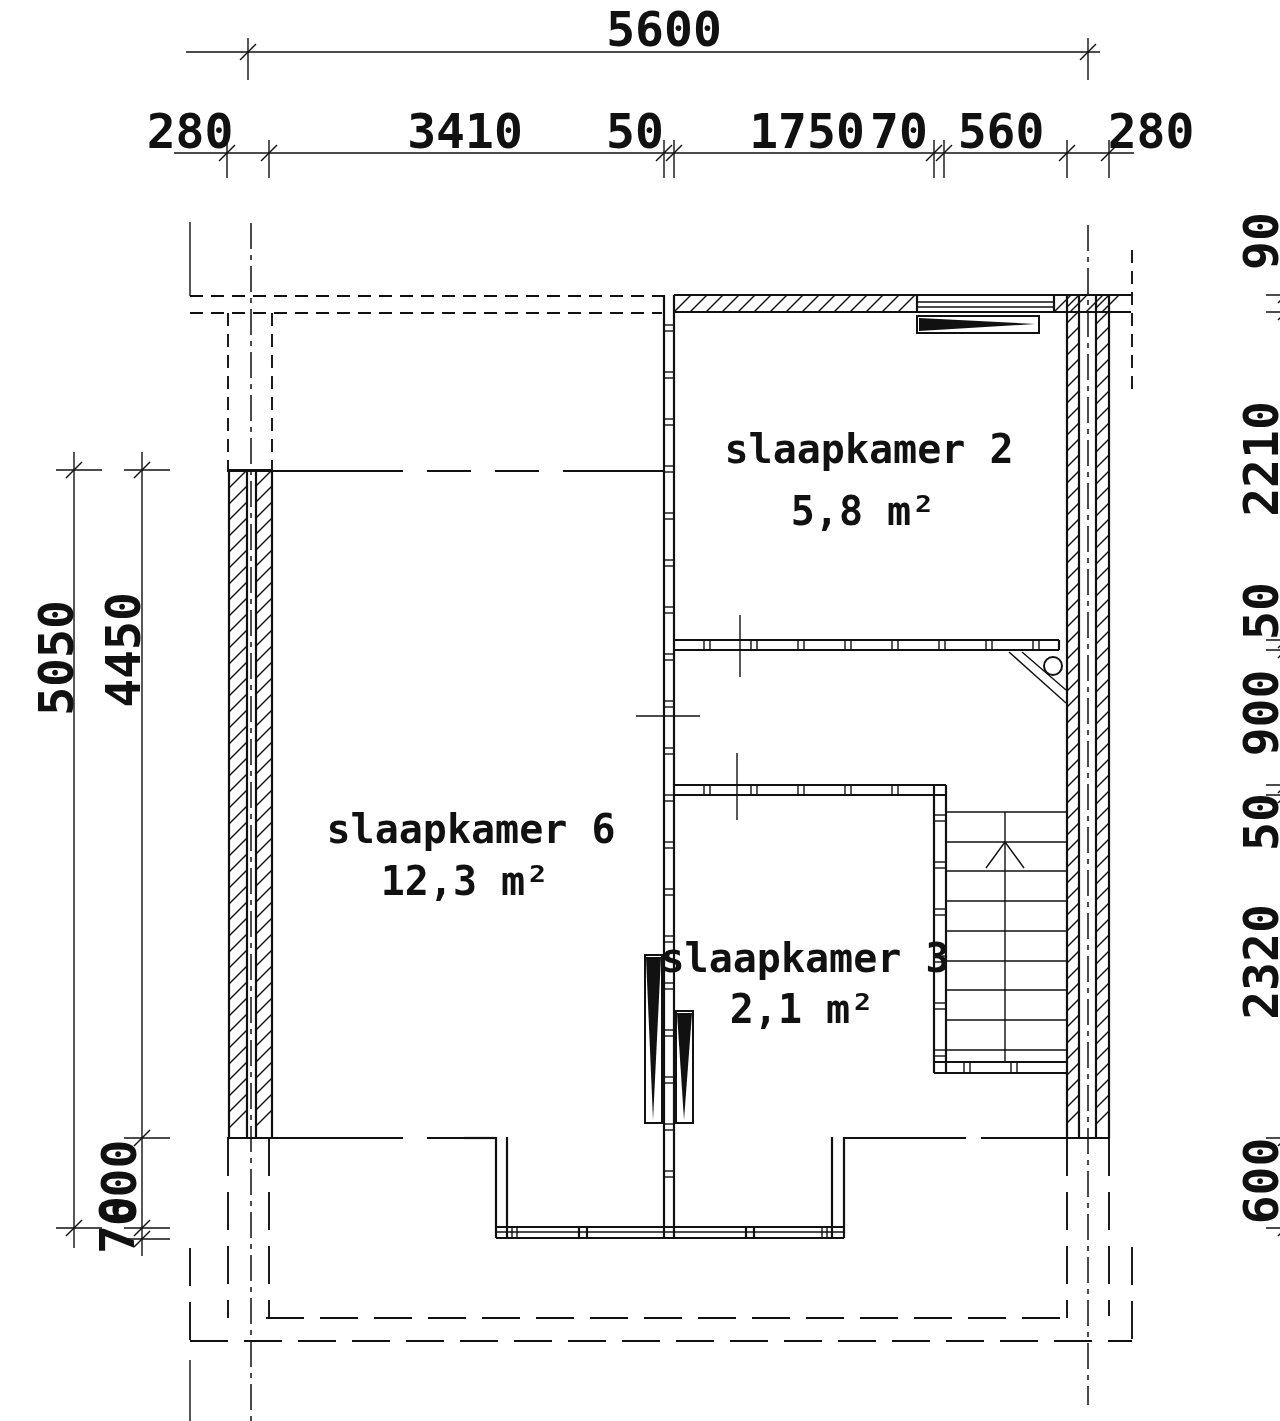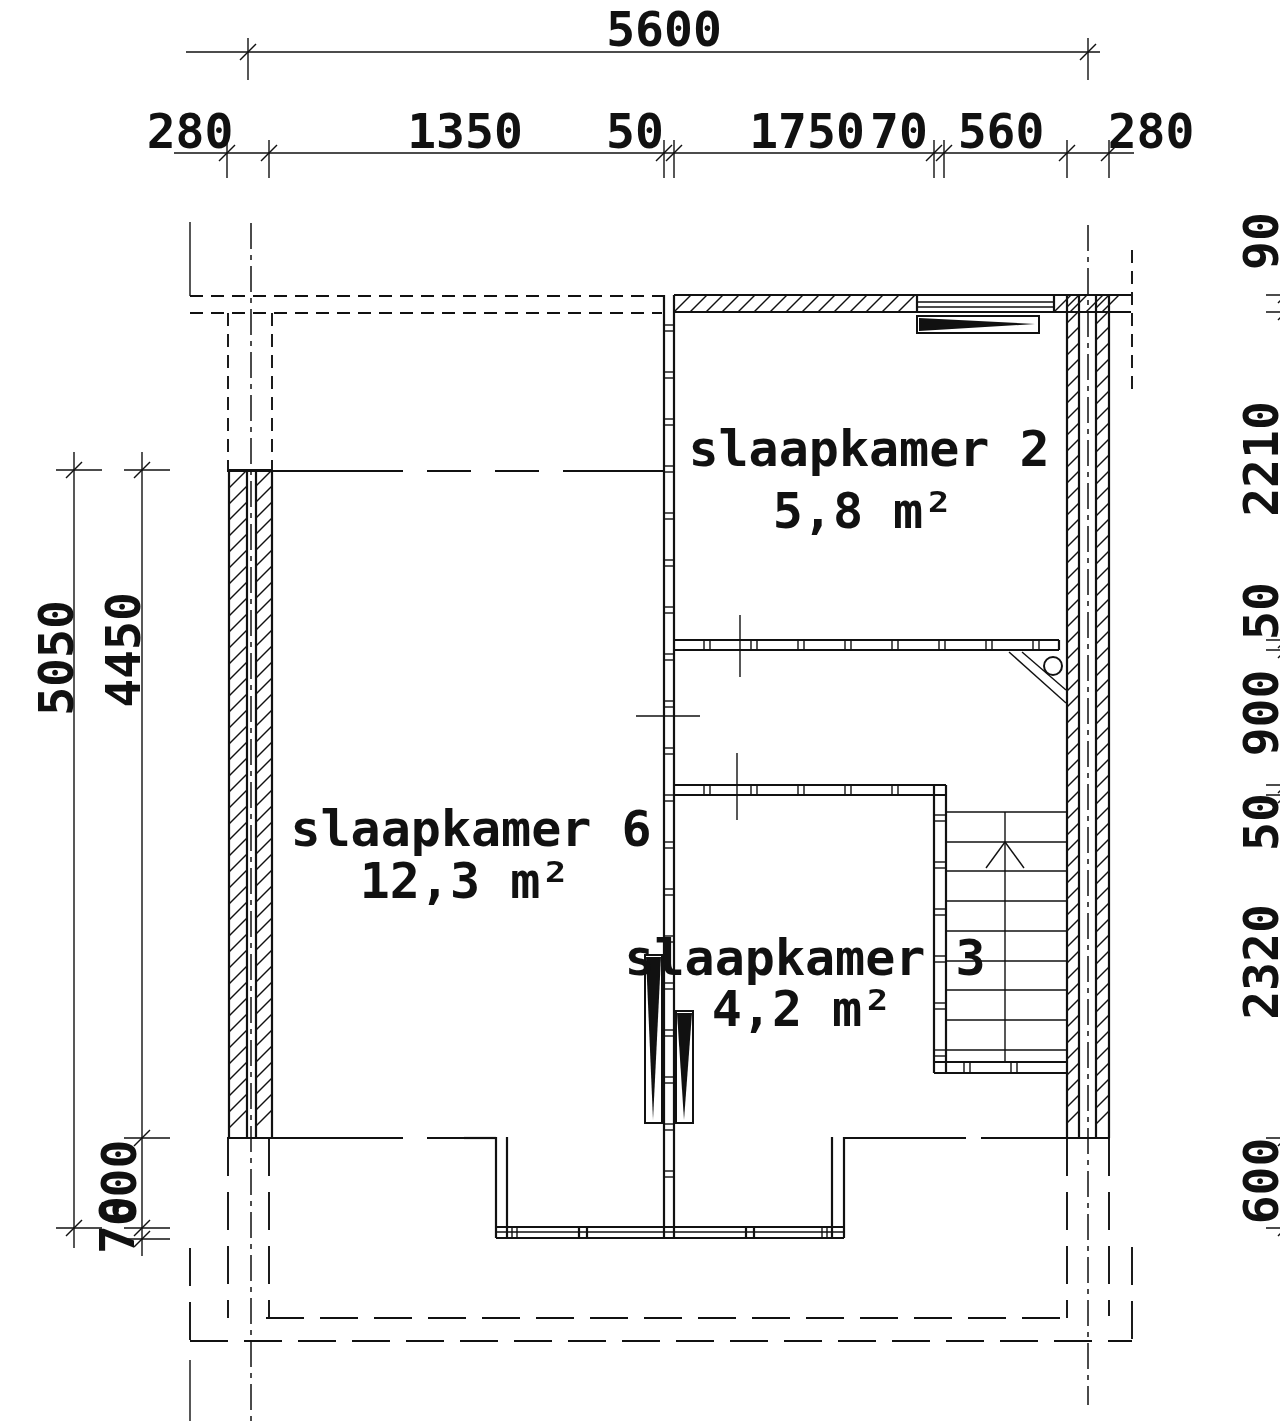--- a/index.html
+++ b/index.html
@@ -10,21 +10,21 @@
   .t {stroke:#111;stroke-width:1.4;fill:none;}
   .d {stroke:#111;stroke-width:1.9;fill:none;stroke-dasharray:13 8;}
   .d2{stroke:#111;stroke-width:1.9;fill:none;stroke-dasharray:38 16;}
   .D {stroke:#111;stroke-width:2.2;fill:none;stroke-dasharray:44 24;}
   .c {stroke:#111;stroke-width:1.5;fill:none;stroke-dasharray:26 6 5 6;}
   .r {stroke:#111;stroke-width:2;fill:none;}
   .f {fill:#111;stroke:none;}
   .lbl{position:absolute;font-weight:bold;font-size:48px;color:#111;white-space:nowrap;
        transform:translate(-50%,-50%);line-height:1;}
   .rot{transform:translate(-50%,-50%) rotate(-90deg);}
-  .room{font-size:50px;}
+  .room{font-size:40px;}
 </style>
 </head>
 <body>
 
 <div id="plan-wrap">
   <svg width="1280" height="1421" viewBox="0 0 1280 1421">
       <line x1="650" y1="295" x2="1107" y2="295" class="s"></line>
       <line x1="650" y1="312" x2="1107" y2="312" class="s"></line>
       <line x1="893" y1="295" x2="893" y2="312" class="s"></line>
       <line x1="1030" y1="295" x2="1030" y2="312" class="s"></line>
@@ -452,21 +452,21 @@
       <rect x="621" y="955" width="17" height="168" class="r"></rect>
       <rect x="652" y="1011" width="17" height="112" class="r"></rect>
       <polygon points="895,318 895,331 1011,324" class="f"></polygon>
       <polygon points="622,957 637,957 629,1120" class="f"></polygon>
       <polygon points="653,1013 668,1013 660,1120" class="f"></polygon>
       <circle cx="1029" cy="666" r="9" class="r"></circle>
     </svg>
 
   <div class="lbl" style="left:640px;top:29px">5600</div>
   <div class="lbl" style="left:166px;top:131px">280</div>
-  <div class="lbl" style="left:441px;top:131px">1350</div>
+  <div class="lbl" style="left:441px;top:131px">3410</div>
   <div class="lbl" style="left:611px;top:131px">50</div>
   <div class="lbl" style="left:783px;top:131px">1750</div>
   <div class="lbl" style="left:875px;top:131px">70</div>
   <div class="lbl" style="left:977px;top:131px">560</div>
   <div class="lbl" style="left:1127px;top:131px">280</div>
   <div class="lbl rot" style="left:32px;top:658px">5050</div>
   <div class="lbl rot" style="left:99px;top:650px">4450</div>
   <div class="lbl rot" style="left:95px;top:1183px">600</div>
   <div class="lbl rot" style="left:93px;top:1225px">70</div>
   <div class="lbl rot" style="left:1237px;top:241px">90</div>
@@ -474,14 +474,14 @@
   <div class="lbl rot" style="left:1237px;top:611px">50</div>
   <div class="lbl rot" style="left:1237px;top:713px">900</div>
   <div class="lbl rot" style="left:1237px;top:822px">50</div>
   <div class="lbl rot" style="left:1237px;top:962px">2320</div>
   <div class="lbl rot" style="left:1237px;top:1181px">600</div>
   <div class="lbl room" style="left:447px;top:829px">slaapkamer 6</div>
   <div class="lbl room" style="left:441px;top:881px">12,3 m²</div>
   <div class="lbl room" style="left:845px;top:449px">slaapkamer 2</div>
   <div class="lbl room" style="left:839px;top:511px">5,8 m²</div>
   <div class="lbl room" style="left:781px;top:958px">slaapkamer 3</div>
-  <div class="lbl room" style="left:778px;top:1009px">4,2 m²</div>
+  <div class="lbl room" style="left:778px;top:1009px">2,1 m²</div>
 </div>
 
 </body></html>

